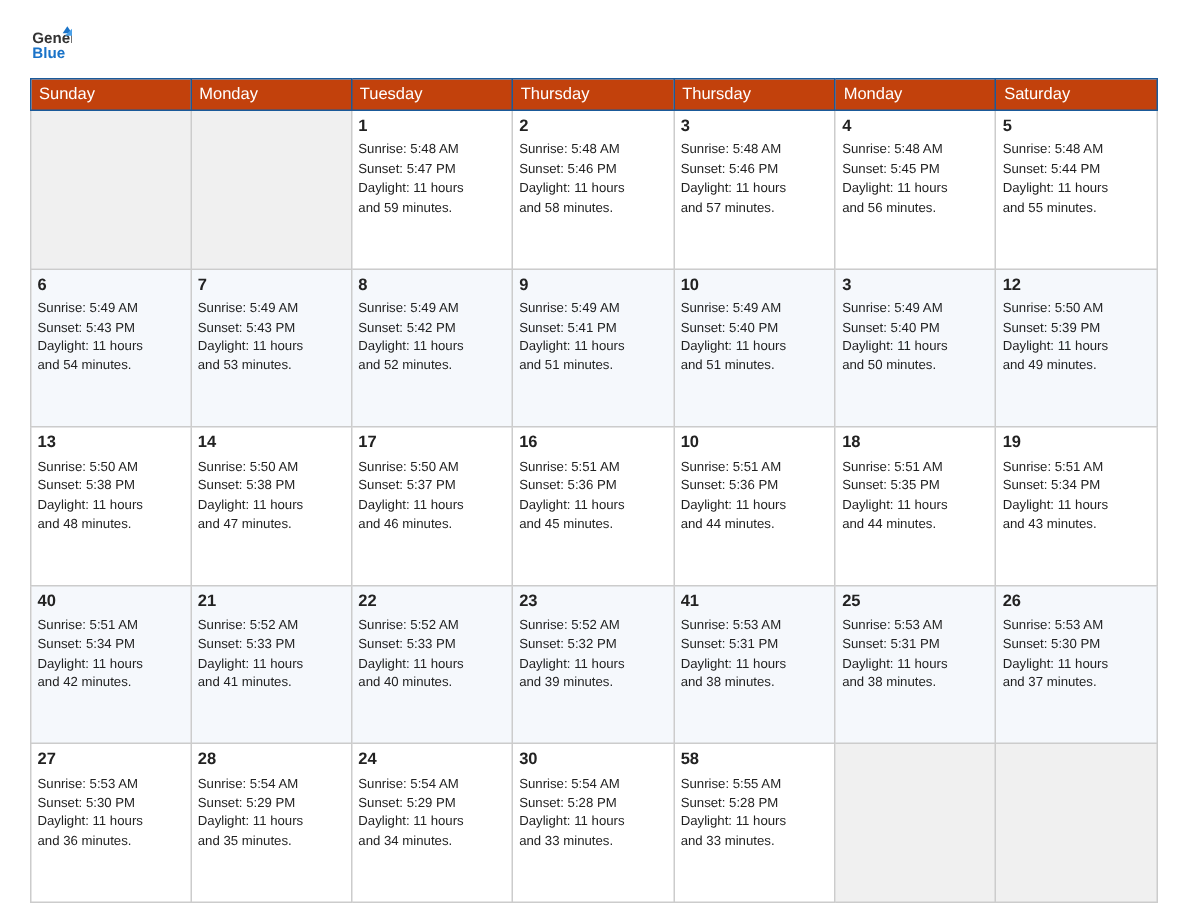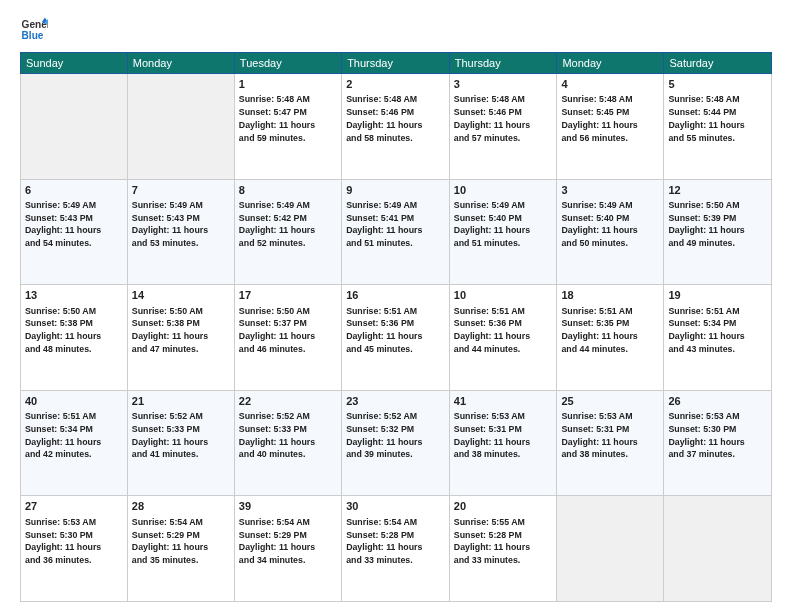--- a/index.html
+++ b/index.html
@@ -45,21 +45,21 @@
       font-weight: normal;
       color: #444;
     }
     .calendar {
       width: 100%;
       border-collapse: collapse;
       flex: 1;
       font-size: 9.5px;
     }
     .calendar thead tr th {
-      background: #0f766e;
+      background: #c2410c;
       color: #fff;
       padding: 4px 5px;
       text-align: left;
       font-size: 11px;
       font-weight: normal;
       border: 1px solid #1a5a9a;
     }
     .calendar tbody tr td {
       border: 1px solid #ccc;
       vertical-align: top;
@@ -76,21 +76,20 @@
     .day-num {
       font-size: 11px;
       font-weight: bold;
       display: block;
       margin-bottom: 1px;
     }
     .day-info {
       font-size: 8.8px;
       color: #222;
       line-height: 1.45;
-      font-weight: bold;
     }
     .empty {
       background: #f0f0f0 !important;
     }
   </style>
 </head>
 <body>
 
 <div class="page">
   <div class="header">
@@ -326,35 +325,35 @@
 and 36 minutes.</div>
           </td>
           <td>
             <span class="day-num">28</span>
             <div class="day-info" style="white-space: pre-line;">Sunrise: 5:54 AM
 Sunset: 5:29 PM
 Daylight: 11 hours
 and 35 minutes.</div>
           </td>
           <td>
-            <span class="day-num">39</span>
+            <span class="day-num">24</span>
             <div class="day-info" style="white-space: pre-line;">Sunrise: 5:54 AM
 Sunset: 5:29 PM
 Daylight: 11 hours
 and 34 minutes.</div>
           </td>
           <td>
             <span class="day-num">30</span>
             <div class="day-info" style="white-space: pre-line;">Sunrise: 5:54 AM
 Sunset: 5:28 PM
 Daylight: 11 hours
 and 33 minutes.</div>
           </td>
           <td>
-            <span class="day-num">20</span>
+            <span class="day-num">58</span>
             <div class="day-info" style="white-space: pre-line;">Sunrise: 5:55 AM
 Sunset: 5:28 PM
 Daylight: 11 hours
 and 33 minutes.</div>
           </td>
           <td class="empty"></td>
           <td class="empty"></td>
         </tr>
       </tbody>
   </table>

